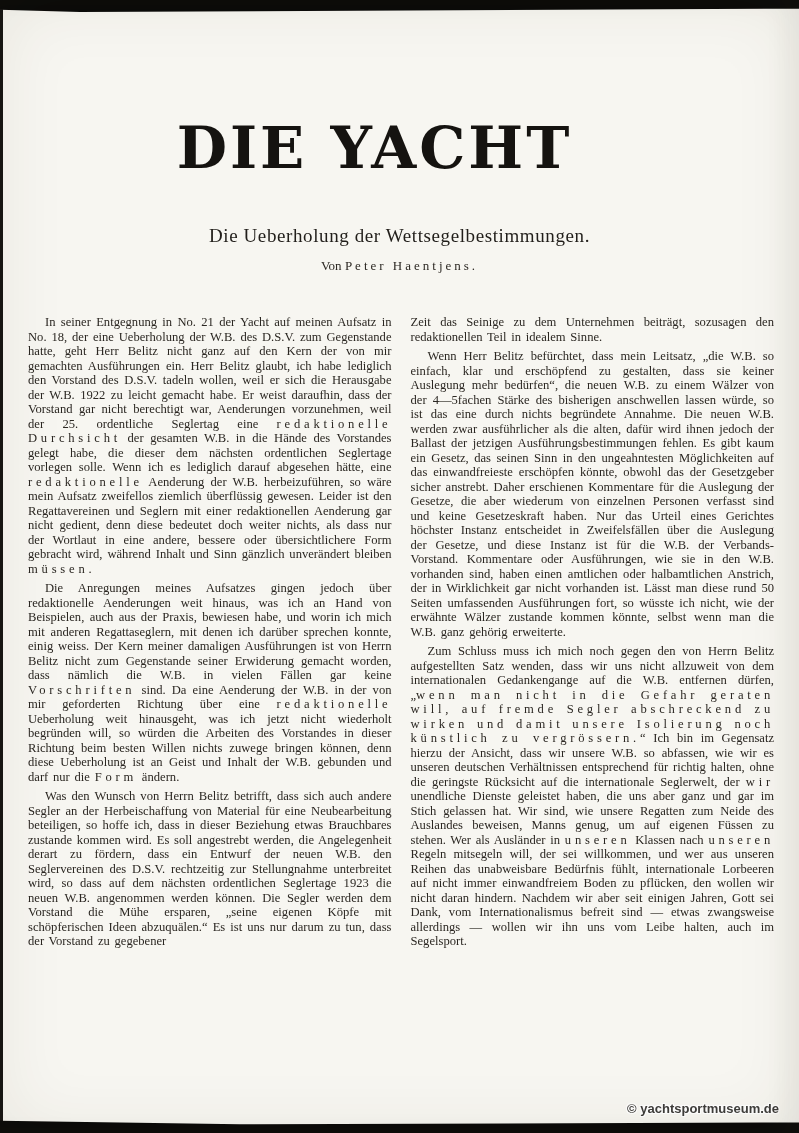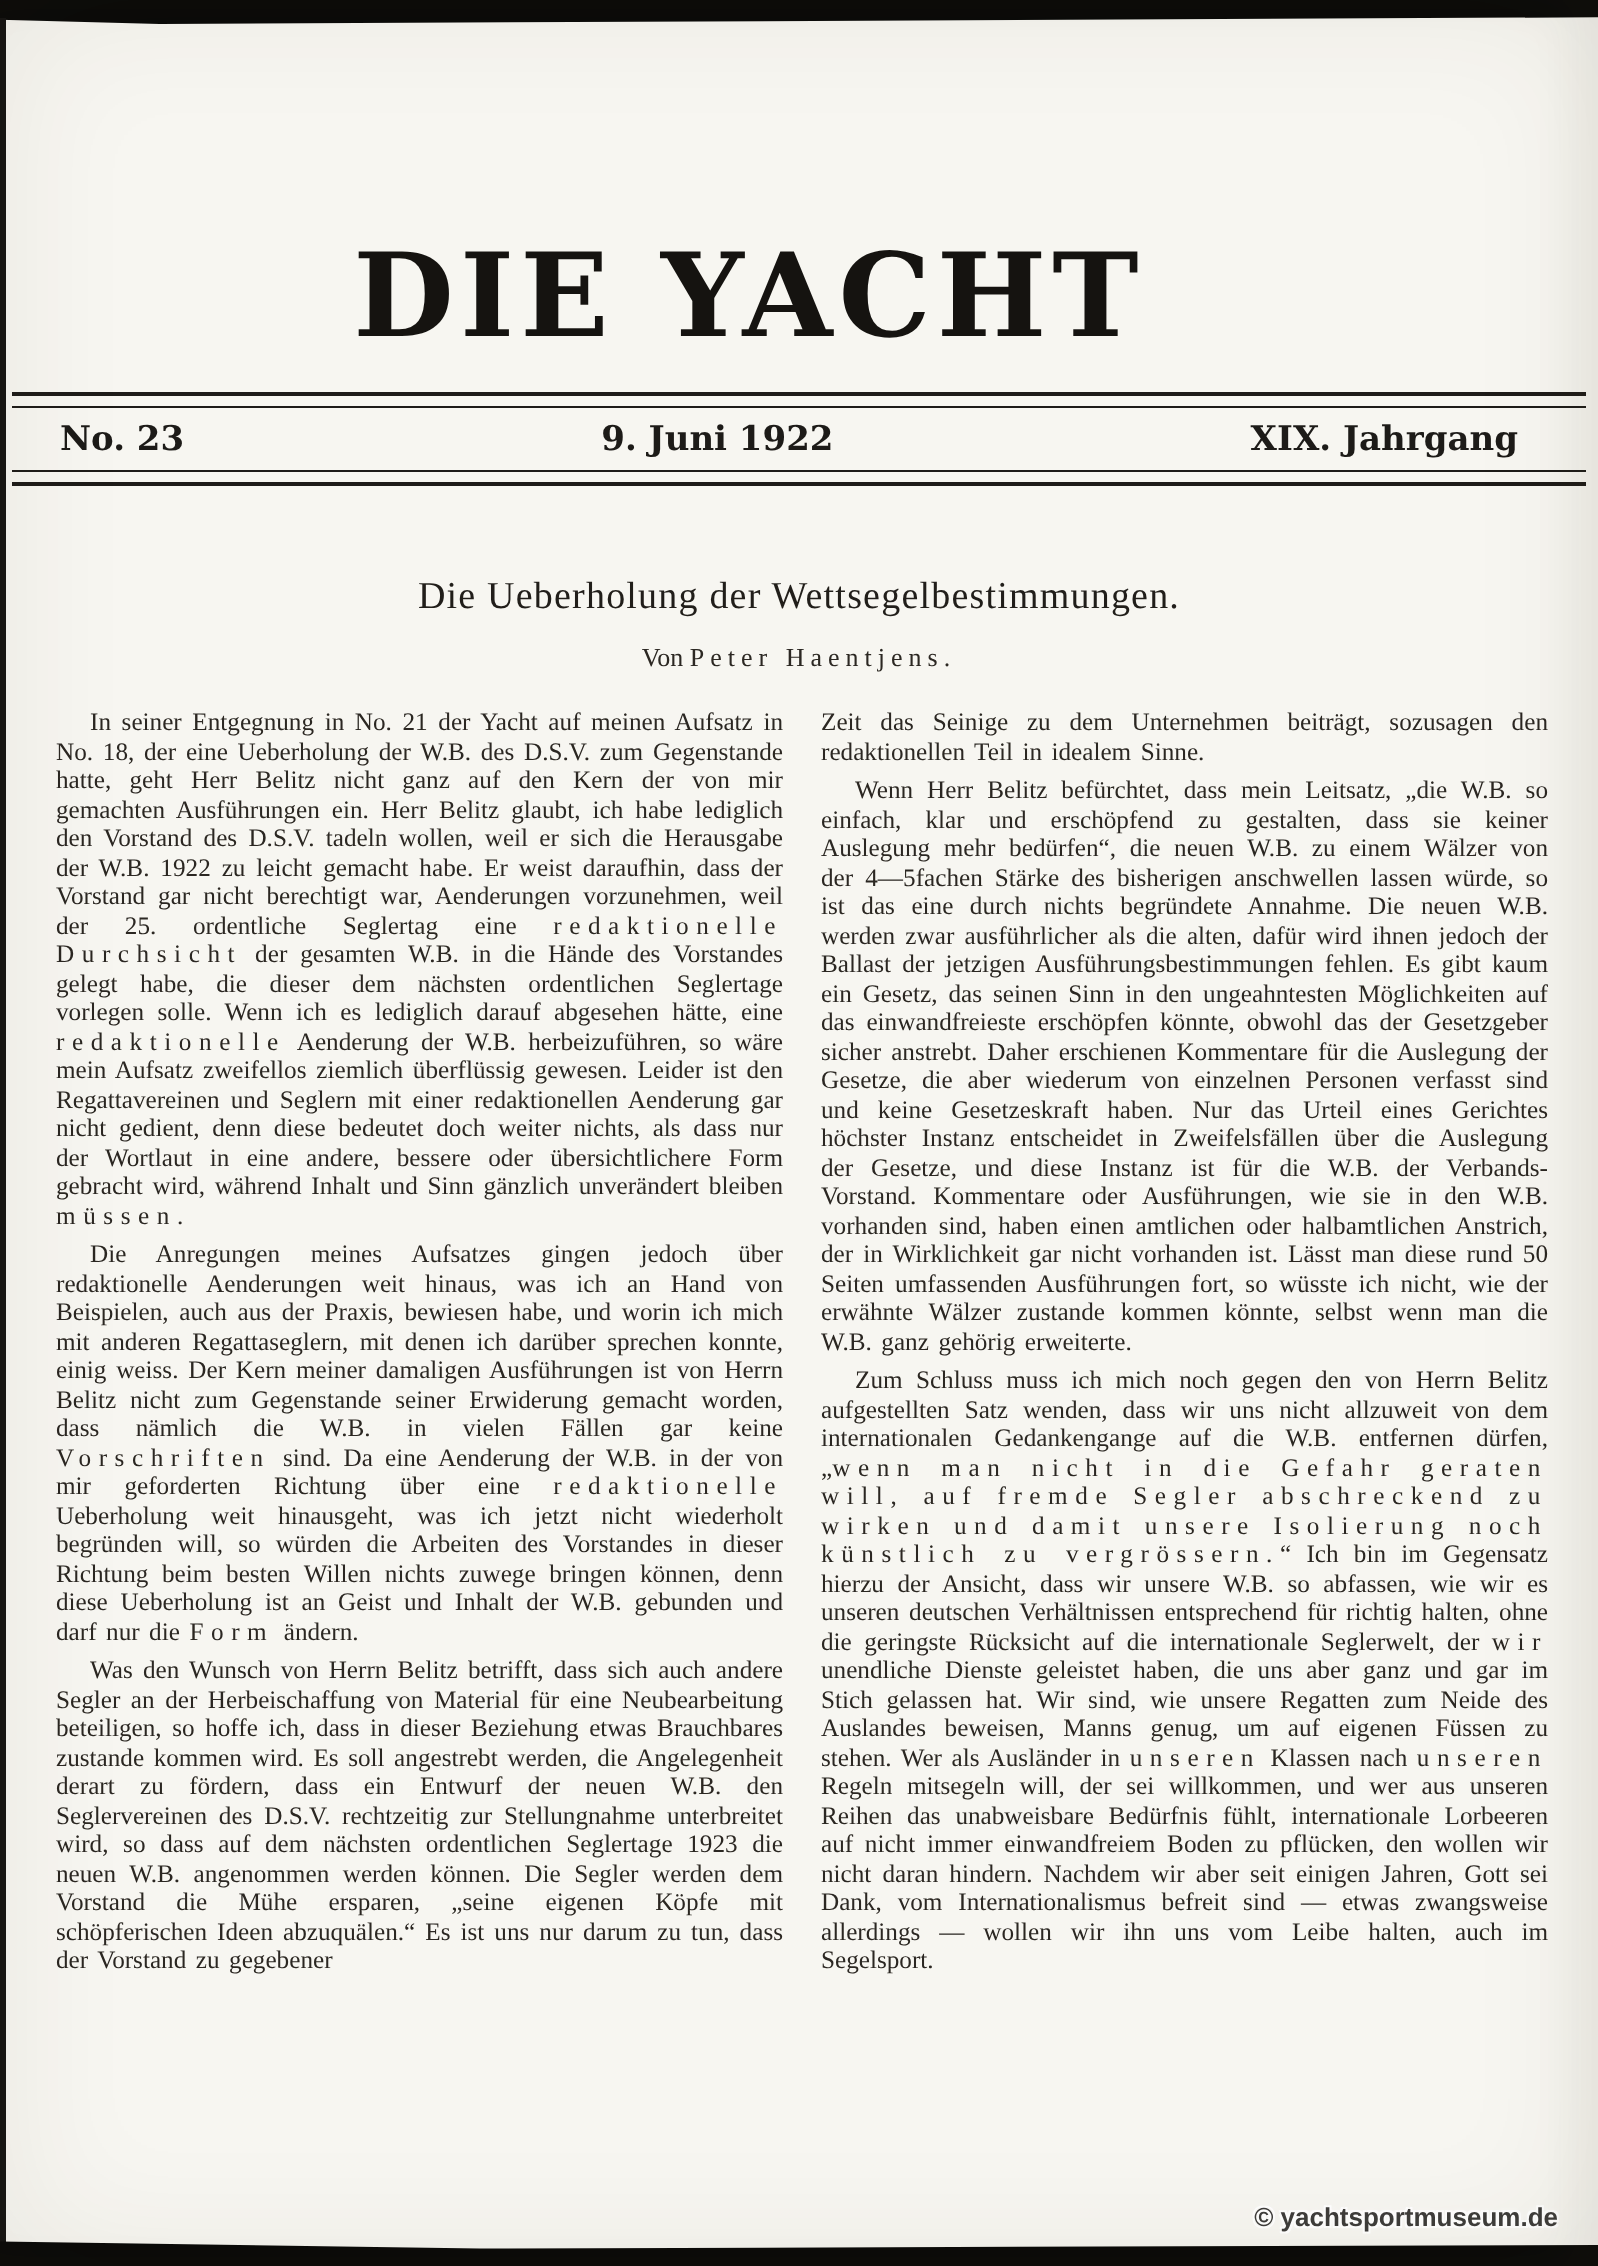--- a/index.html
+++ b/index.html
@@ -37,21 +37,21 @@
   }
   .article-title{
     text-align:center;font-size:19px;font-weight:normal;color:#211e1a;
     margin:45px 0 0;letter-spacing:.6px;
   }
   .byline{text-align:center;margin-top:11px;font-size:13px;color:#2c2823;}
   .byline-name{letter-spacing:3px;}
   .columns{display:flex;gap:19px;padding:17px 25px 0 28px;}
   .col{
     flex:1;min-width:0;text-align:justify;
-    font-size:12.6px;line-height:14.5px;word-spacing:1.6px;color:#2b2722;
+    font-size:12.6px;line-height:14.5px;word-spacing:1.6px;color:#2b2722;margin-top:24px;
   }
   .col p{margin:0;}
   .col p + p{margin-top:5px;}
   .col p.ind{text-indent:17px;}
   .sperr{letter-spacing:.30em;}
   .watermark{
     position:absolute;right:20px;bottom:17px;
     font-family:"Liberation Sans",sans-serif;font-weight:bold;font-size:13px;
     color:#3e3d3b;
     text-shadow:-1px -1px 0 #fff,1px -1px 0 #fff,-1px 1px 0 #fff,1px 1px 0 #fff,0 0 4px #fff;
@@ -62,29 +62,20 @@
 
 <div class="page">
 
   <div class="bar-top"></div>
   <div class="edge-left"></div>
 
   <div class="masthead">
     <h1>DIE YACHT</h1>
   </div>
 
-  <div class="issue-bar">
-    <div class="rule-a"></div>
-    <div class="issue-row">
-      <span>No. 23</span>
-      <span>9. Juni 1922</span>
-      <span>XIX. Jahrgang</span>
-    </div>
-    <div class="rule-b"></div>
-  </div>
 
   <h2 class="article-title">Die Ueberholung der Wettsegelbestimmungen.</h2>
 
   <div class="byline"><span>Von</span> <span class="byline-name">Peter Haentjens.</span></div>
 
   <div class="columns">
 
     <div class="col">
       <p class="ind"><span>In seiner Entgegnung in No. 21 der Yacht auf meinen Aufsatz in No. 18, der eine Ueberholung der W.B. des D.S.V. zum Gegenstande hatte, geht Herr Belitz nicht ganz auf den Kern der von mir gemachten Ausführungen ein. Herr Belitz glaubt, ich habe lediglich den Vorstand des D.S.V. tadeln wollen, weil er sich die Herausgabe der W.B. 1922 zu leicht gemacht habe. Er weist daraufhin, dass der Vorstand gar nicht berechtigt war, Aenderungen vorzunehmen, weil der 25. ordentliche Seglertag eine </span><span class="sperr">redaktionelle Durchsicht</span><span> der gesamten W.B. in die Hände des Vorstandes gelegt habe, die dieser dem nächsten ordentlichen Seglertage vorlegen solle. Wenn ich es lediglich darauf abgesehen hätte, eine </span><span class="sperr">redaktionelle</span><span> Aenderung der W.B. herbeizuführen, so wäre mein Aufsatz zweifellos ziemlich überflüssig gewesen. Leider ist den Regattavereinen und Seglern mit einer redaktionellen Aenderung gar nicht gedient, denn diese bedeutet doch weiter nichts, als dass nur der Wortlaut in eine andere, bessere oder übersichtlichere Form gebracht wird, während Inhalt und Sinn gänzlich unverändert bleiben </span><span class="sperr">müssen</span><span>.</span></p>
       <p class="ind"><span>Die Anregungen meines Aufsatzes gingen jedoch über redaktionelle Aenderungen weit hinaus, was ich an Hand von Beispielen, auch aus der Praxis, bewiesen habe, und worin ich mich mit anderen Regattaseglern, mit denen ich darüber sprechen konnte, einig weiss. Der Kern meiner damaligen Ausführungen ist von Herrn Belitz nicht zum Gegenstande seiner Erwiderung gemacht worden, dass nämlich die W.B. in vielen Fällen gar keine </span><span class="sperr">Vorschriften</span><span> sind. Da eine Aenderung der W.B. in der von mir geforderten Richtung über eine </span><span class="sperr">redaktionelle</span><span> Ueberholung weit hinausgeht, was ich jetzt nicht wiederholt begründen will, so würden die Arbeiten des Vorstandes in dieser Richtung beim besten Willen nichts zuwege bringen können, denn diese Ueberholung ist an Geist und Inhalt der W.B. gebunden und darf nur die </span><span class="sperr">Form</span><span> ändern.</span></p>

